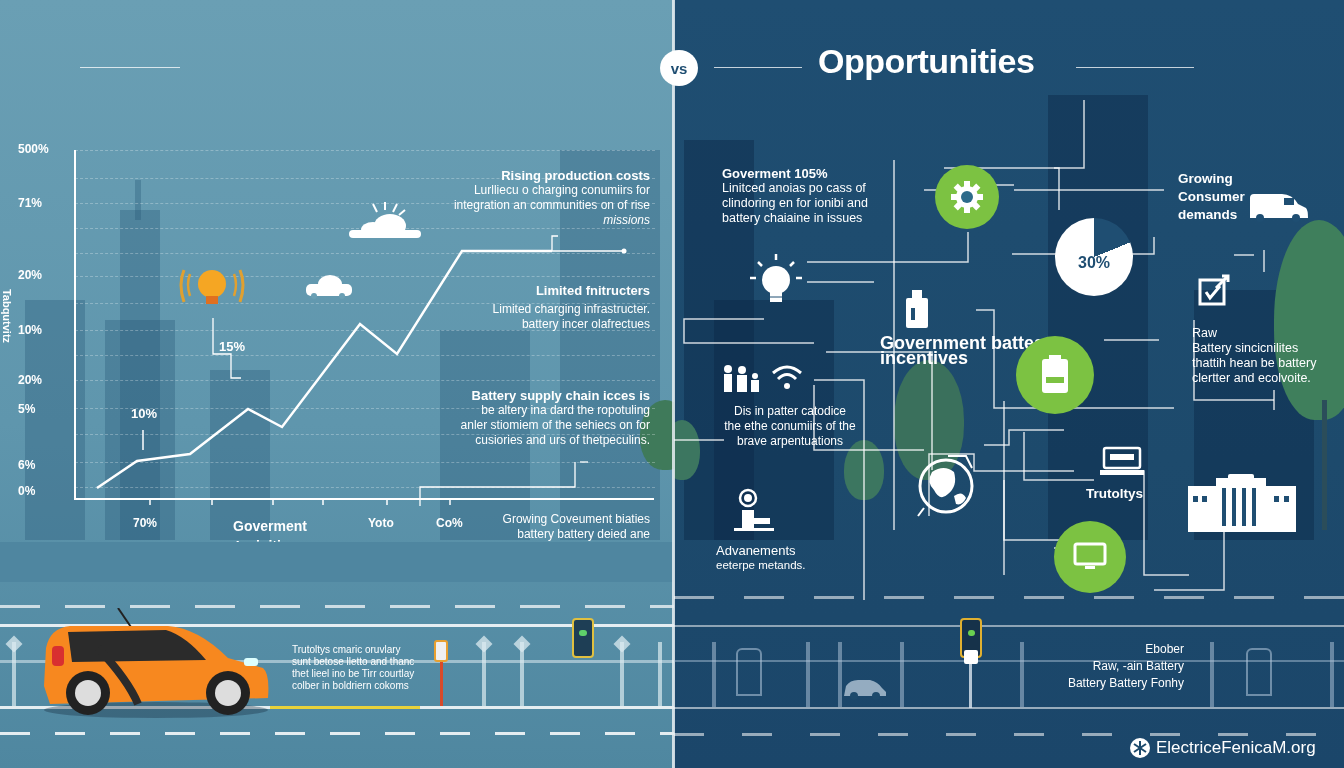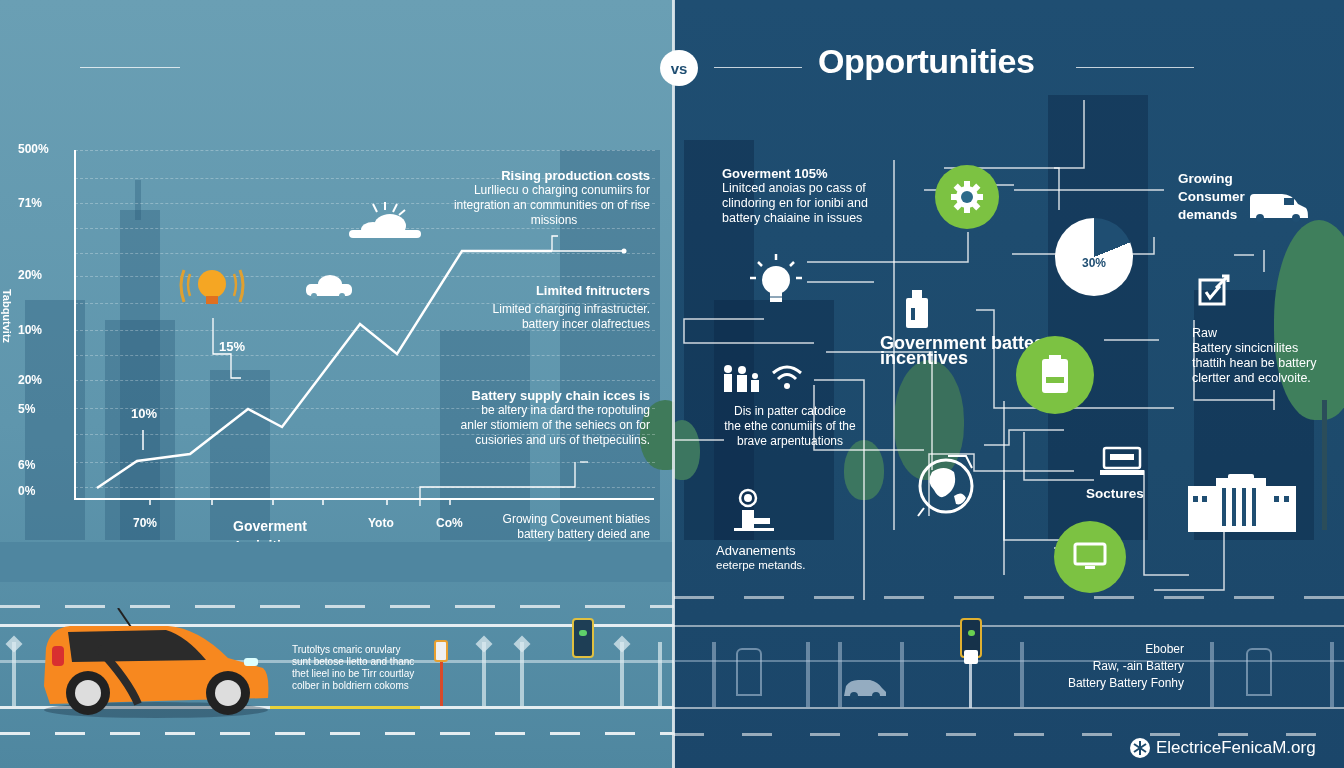--- a/index.html
+++ b/index.html
@@ -40,21 +40,21 @@
 
   .car { position: absolute; left: 38px; top: 608px; width: 235px; height: 112px; }
   .small-text { position: absolute; color: #fff; font-size: 10px; line-height: 12px; }
 
   
   .node-green { position: absolute; border-radius: 50%; background: #7cc242; display: flex; align-items: center; justify-content: center; }
   .rtext { position: absolute; color: #fff; font-size: 12.5px; line-height: 15px; }
   .rtext .h { font-weight: bold; font-size: 13px; }
   .pie { position: absolute; left: 1055px; top: 218px; width: 78px; height: 78px; border-radius: 50%;
     background: conic-gradient(#1f4e72 0deg 68deg, #ffffff 68deg 360deg); display: flex; align-items: center; justify-content: center; }
-  .pie-label { color: #1f4e72; font-size: 12px; font-weight: bold; margin-top: 12px; }
+  .pie-label { color: #1f4e72; font-size: 16px; font-weight: bold; margin-top: 12px; }
   .footer { position: absolute; left: 1130px; top: 738px; color: #fff; font-size: 17px; display: flex; align-items: center; gap: 6px; }
 </style>
 </head>
 <body>
 
 <div class="panel-left">
 
   <div class="bldg" style="left:120px;top:210px;width:40px;height:330px;"></div>
   <div class="bldg" style="left:135px;top:180px;width:6px;height:40px;"></div>
   <div class="bldg" style="left:105px;top:320px;width:70px;height:220px;"></div>
@@ -141,21 +141,21 @@
       <circle cx="38" cy="24" r="3" fill="#6a9fb4"></circle>
   </svg>
 
   <div class="pt-label" style="left:131px;top:406px;">10%</div>
   <div class="pt-label" style="left:219px;top:339px;">15%</div>
 
   <div class="callout" style="left:440px;top:168px;width:210px;">
     <div class="h">Rising production costs</div>
     <div>Lurlliecu o charging conumiirs for</div>
     <div>integration an communities on of rise</div>
-    <div style="text-align:center;padding-left:18px;">missions</div>
+    <div style="text-align:right;padding-left:18px;font-style:italic;">missions</div>
   </div>
   <div class="callout" style="left:440px;top:283px;width:210px;">
     <div class="h">Limited fnitructers</div>
     <div style="margin-top:4px;">Limited charging infrastructer.</div>
     <div>battery incer olafrectues</div>
   </div>
   <div class="callout" style="left:430px;top:388px;width:220px;">
     <div class="h">Battery supply chain icces is</div>
     <div>be altery ina dard the ropotuling</div>
     <div>anler stiomiem of the sehiecs on for</div>
@@ -388,21 +388,21 @@
   <path d="M40 46 Q48 40 52 48 Q48 56 42 54 Z" fill="#fff"></path>
   <path d="M34 6 L52 6 L58 18" stroke="#fff" stroke-width="2" fill="none"></path>
   <path d="M10 58 L4 66" stroke="#fff" stroke-width="2"></path>
 </svg>
 
 <svg style="position:absolute;left:1100px;top:446px;" width="44" height="32" viewBox="0 0 44 32">
   <rect x="4" y="2" width="36" height="20" rx="2" fill="none" stroke="#fff" stroke-width="2.5"></rect>
   <rect x="10" y="8" width="24" height="6" fill="#fff"></rect>
   <rect x="0" y="24" width="44" height="5" fill="#fff"></rect>
 </svg>
-<div class="rtext" style="left:1086px;top:486px;font-weight:bold;font-size:13.5px;">Soctures</div>
+<div class="rtext" style="left:1086px;top:486px;font-weight:bold;font-size:13.5px;">Trutoltys</div>
 
 <svg style="position:absolute;left:1188px;top:474px;" width="110" height="58" viewBox="0 0 110 58">
   <g fill="#fff">
     <rect x="0" y="12" width="28" height="46"></rect>
     <rect x="28" y="4" width="50" height="54"></rect>
     <rect x="78" y="12" width="30" height="46"></rect>
     <rect x="40" y="0" width="26" height="6" rx="2"></rect>
   </g>
   <g fill="#1f4e72">
     <rect x="5" y="22" width="5" height="6"></rect>

